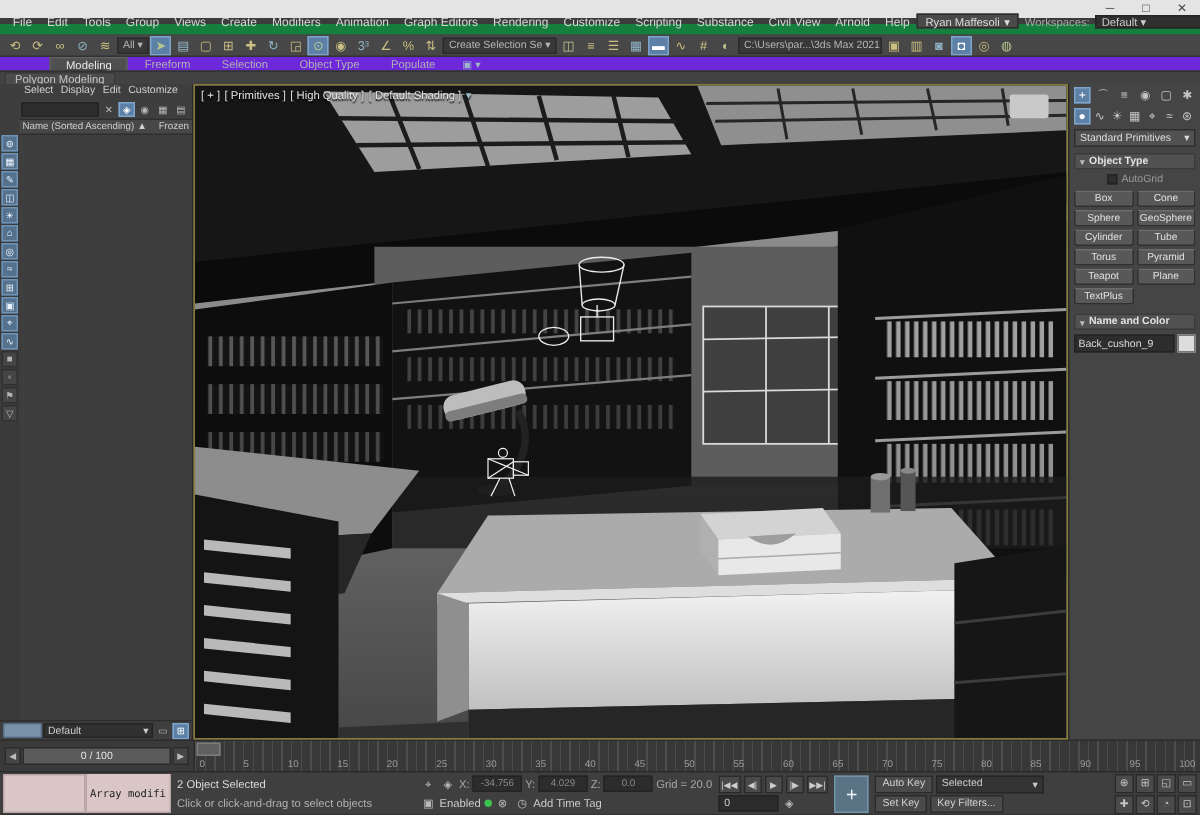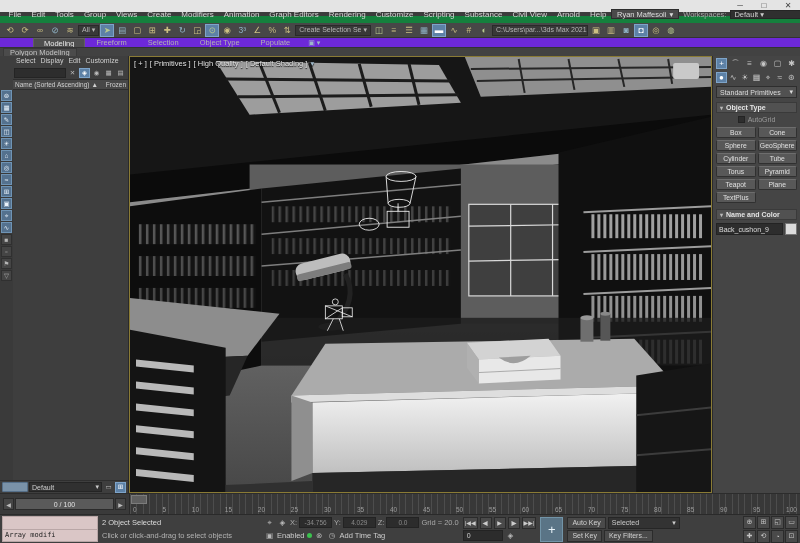--- a/index.html
+++ b/index.html
@@ -82,21 +82,21 @@
 
 .timebar{height:21px;display:flex;flex:none;background:#3a3a3a;border-top:1px solid #2c2c2c}
 .timeslider{width:129px;display:flex;align-items:center;gap:1px;padding:0 3px;flex:none}
 .ts-btn{width:11px;height:12px;background:#464646;border:1px solid #2b2b2b;font-size:6px;display:flex;align-items:center;justify-content:center;color:#bbb;flex:none}
 .ts-field{flex:1;background:#5a5a5a;border:1px solid #2b2b2b;height:12px;font-size:7px;color:#e2e2e2;display:flex;align-items:center;justify-content:center}
 .ruler{flex:1;position:relative;background:#383838;border-left:1px solid #2a2a2a;background-image:repeating-linear-gradient(90deg,#4d4d4d 0,#4d4d4d 1px,transparent 1px,transparent 6.4px)}
 .ruler-nums{position:absolute;left:3px;right:3px;bottom:1px;display:flex;justify-content:space-between;font-size:6.5px;color:#9c9c9c}
 .ruler-handle{position:absolute;left:1px;top:1px;width:16px;height:9px;background:#606060;border:1px solid #7c7c7c}
 
 .statusbar{height:29px;background:#3f3f3f;border-top:1px solid #2a2a2a;display:flex;gap:4px;padding:1px 2px;flex:none;font-size:7.5px;overflow:hidden}
-.listener{width:96px;flex:none;display:flex;flex-direction:column}
+.listener{width:112px;flex:none;display:flex;flex-direction:row}
 .listener-line1{flex:1;background:#dac6c6;border:1px solid #b9a6a6}
 .listener-line2{flex:1;background:#dac6c6;border:1px solid #b9a6a6;border-top:none;font-family:"DejaVu Sans Mono",monospace;font-size:7px;color:#222;padding-left:2px;display:flex;align-items:center;white-space:nowrap;overflow:hidden}
 .messages{width:158px;flex:none;display:flex;flex-direction:column;justify-content:space-around;color:#dcdcdc;white-space:nowrap;overflow:hidden}
 .prompt{color:#b2b2b2}
 .sb-col{display:flex;flex-direction:column;justify-content:space-between}
 .sb-row{display:flex;align-items:center;gap:2px;height:13px;white-space:nowrap}
 .coord-label{color:#a8a8a8}
 .coord-field{width:33px;height:11px;background:#2c2c2c;border:1px solid #232323;color:#8a8a8a;font-size:6.5px;display:flex;align-items:center;justify-content:center}
 .sb-ico{width:11px;height:11px;display:flex;align-items:center;justify-content:center;color:#b9b9b9;font-size:7.5px;flex:none}
 .green-dot{width:5px;height:5px;border-radius:50%;background:#3bc24e;flex:none}

